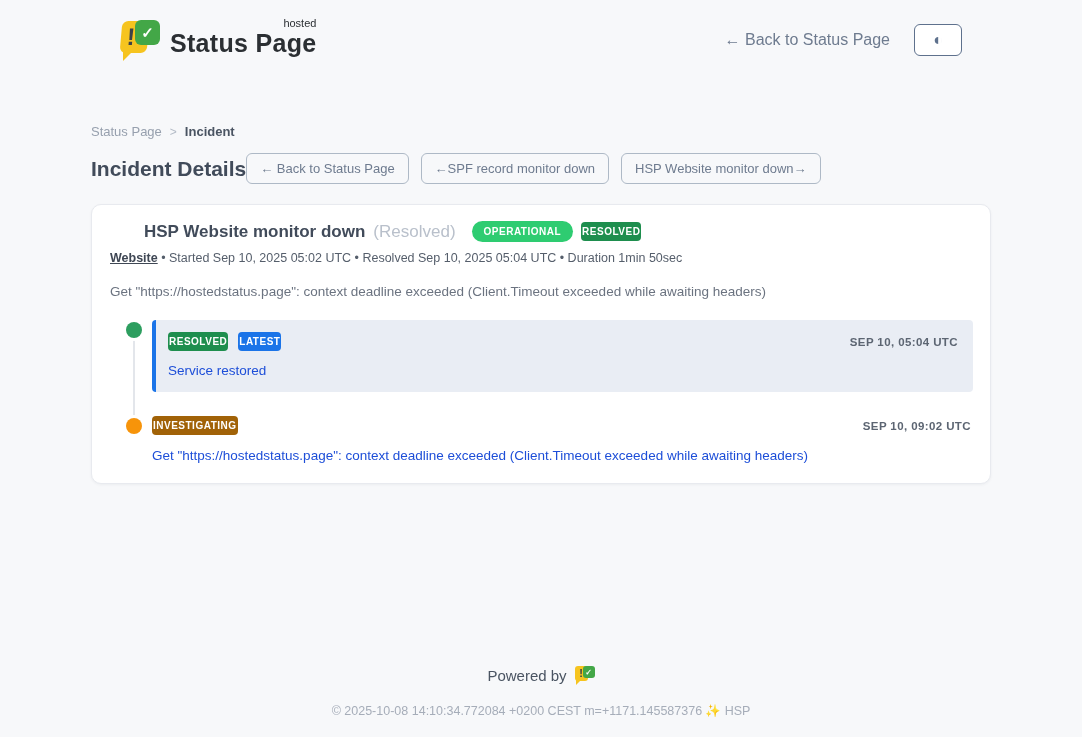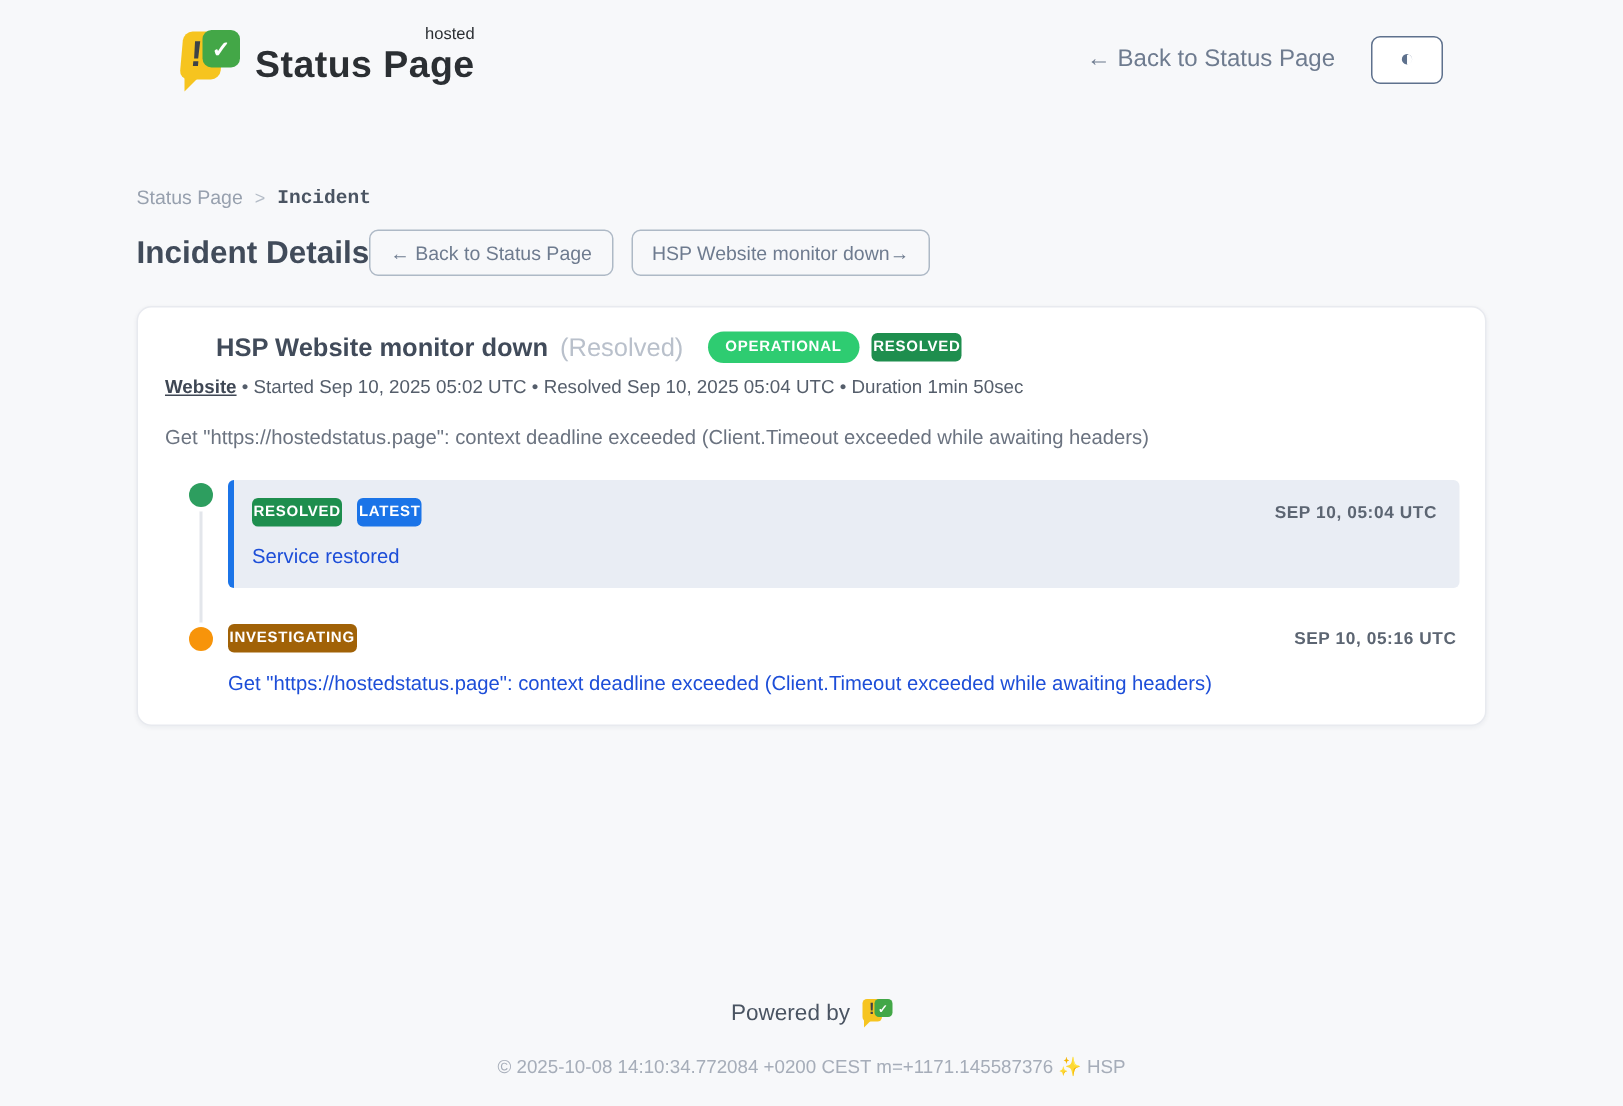--- a/index.html
+++ b/index.html
@@ -40,21 +40,21 @@
   .theme-toggle {
     width: 48px; height: 32px; background: #fff; border: 1px solid #5e718d;
     border-radius: 6px; color: #5e718d; font-size: 16px; line-height: 1;
     display: flex; align-items: center; justify-content: center; cursor: pointer;
   }
   
   .main { width: 900px; margin: 0 auto; padding-top: 48px; }
   .breadcrumb { font-size: 13px; color: #97a0ae; display: flex; gap: 8px; align-items: center; }
   .breadcrumb .crumb-link { cursor: pointer; }
   .breadcrumb .sep { color: #b4bcc7; font-size: 12px; }
-  .breadcrumb .crumb-current { color: #4a5462; font-weight: 700; font-family: Liberation Mono, monospace; }
+  .breadcrumb .crumb-current { color: #4a5462; font-weight: 700; }
   .title-row { display: flex; align-items: center; justify-content: flex-start; margin-top: 14px; }
   .page-title { font-size: 21px; font-weight: 700; color: #414b5a; }
   .nav-buttons { display: flex; gap: 12px; }
   .nav-btn {
     background: transparent; border: 1px solid #aeb9c6; border-radius: 6px;
     color: #6e7b8f; font-size: 13px; padding: 7px 13px; cursor: pointer;
     font-family: "Liberation Sans", sans-serif; white-space: nowrap;
   }
   
   .card {
@@ -152,20 +152,21 @@
   <div class="breadcrumb">
     <span class="crumb-link">Status Page</span>
     <span class="sep">&gt;</span>
     <span class="crumb-current">Incident</span>
   </div>
 
   <div class="title-row">
     <h1 class="page-title">Incident Details</h1>
     <div class="nav-buttons">
       <button class="nav-btn">← Back to Status Page</button>
+      <button class="nav-btn">←SPF record monitor down</button>
       <button class="nav-btn">HSP Website monitor down→</button>
     </div>
   </div>
 
   <div class="card">
     <div class="card-title-row">
       <span class="card-title">HSP Website monitor down</span>
       <span class="card-scope">(Resolved)</span>
       <span class="badge badge-pill bg-bright-green" style="margin-left:8px">OPERATIONAL</span>
       <span class="badge bg-green">RESOLVED</span>
@@ -192,21 +193,21 @@
           <div class="tl-msg">Service restored</div>
         </div>
       </div>
 
       <div class="tl-entry tl-entry-plain">
         <span class="tl-dot tl-dot-orange"></span>
         <div class="tl-head">
           <div class="tl-badges">
             <span class="badge bg-orange">INVESTIGATING</span>
           </div>
-          <span class="tl-time">SEP 10, 05:16 UTC</span>
+          <span class="tl-time">SEP 10, 09:02 UTC</span>
         </div>
         <div class="tl-msg">Get "https://hostedstatus.page": context deadline exceeded (Client.Timeout exceeded while awaiting headers)</div>
       </div>
     </div>
   </div>
 </div>
 
 <div class="footer">
   <div class="powered">
     <span>Powered by</span>

